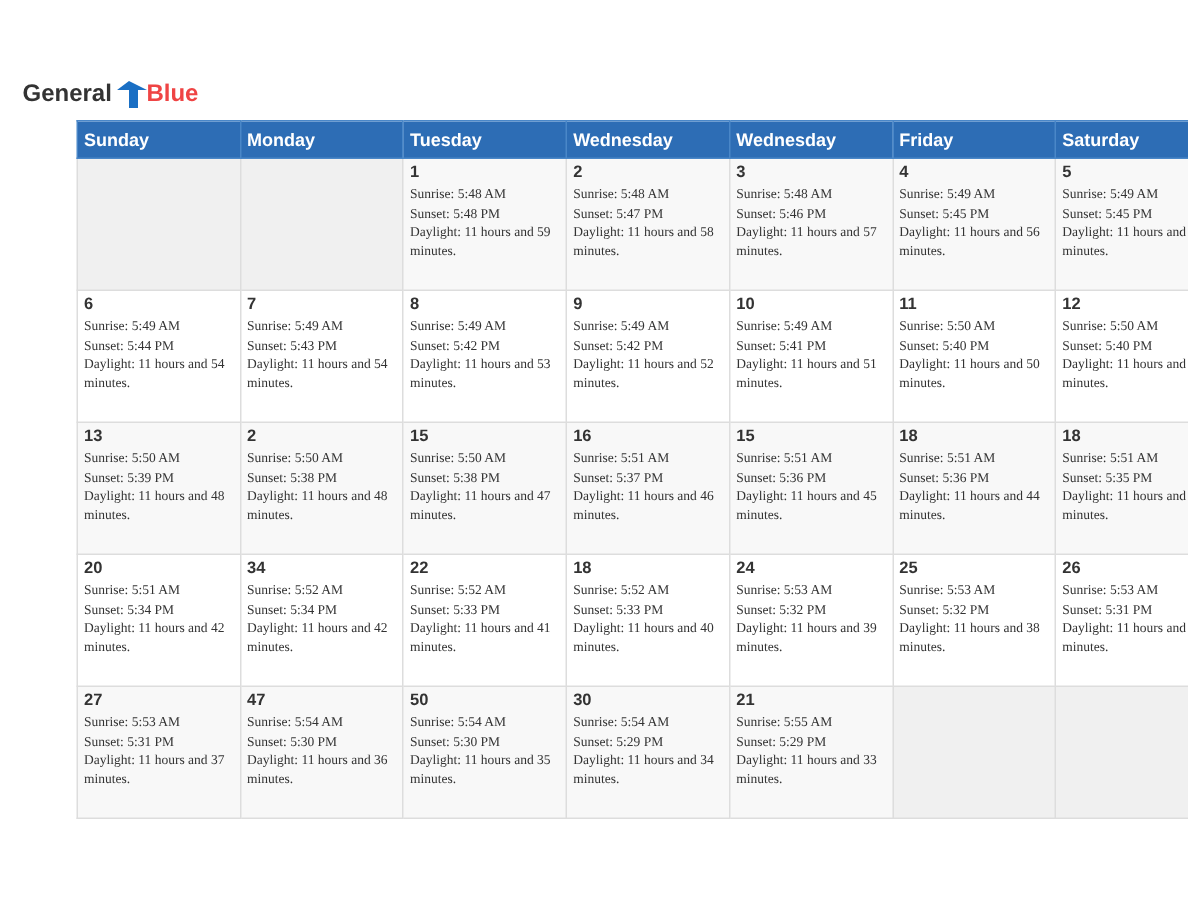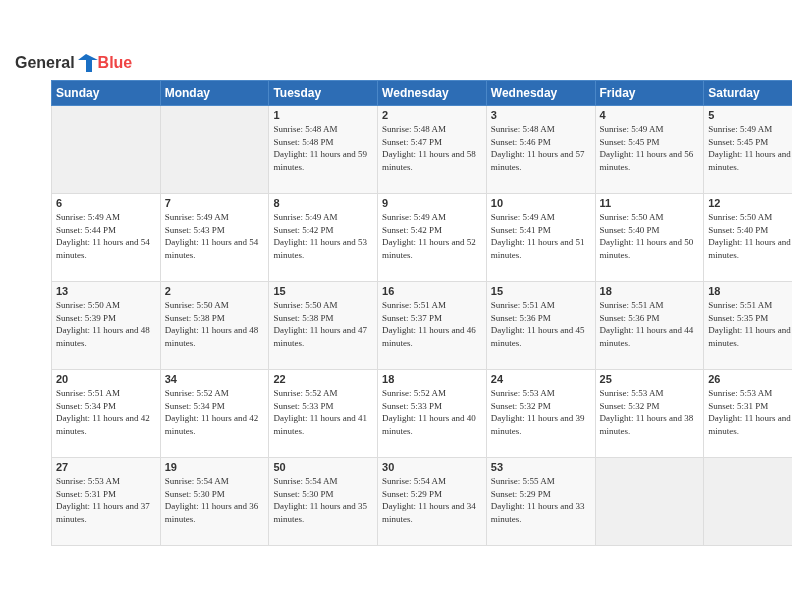--- a/index.html
+++ b/index.html
@@ -234,33 +234,33 @@
             <span class="day-num">26</span>
             <div class="cell-content">Sunrise: 5:53 AM<br>Sunset: 5:31 PM<br>Daylight: 11 hours and 37 minutes.</div>
           </td>
         </tr>
         <tr>
           <td>
             <span class="day-num">27</span>
             <div class="cell-content">Sunrise: 5:53 AM<br>Sunset: 5:31 PM<br>Daylight: 11 hours and 37 minutes.</div>
           </td>
           <td>
-            <span class="day-num">19</span>
+            <span class="day-num">47</span>
             <div class="cell-content">Sunrise: 5:54 AM<br>Sunset: 5:30 PM<br>Daylight: 11 hours and 36 minutes.</div>
           </td>
           <td>
             <span class="day-num">50</span>
             <div class="cell-content">Sunrise: 5:54 AM<br>Sunset: 5:30 PM<br>Daylight: 11 hours and 35 minutes.</div>
           </td>
           <td>
             <span class="day-num">30</span>
             <div class="cell-content">Sunrise: 5:54 AM<br>Sunset: 5:29 PM<br>Daylight: 11 hours and 34 minutes.</div>
           </td>
           <td>
-            <span class="day-num">53</span>
+            <span class="day-num">21</span>
             <div class="cell-content">Sunrise: 5:55 AM<br>Sunset: 5:29 PM<br>Daylight: 11 hours and 33 minutes.</div>
           </td>
           <td class="empty-cell"></td>
           <td class="empty-cell"></td>
         </tr>
       </tbody>
   </table>
 </div>
 
 </body></html>

